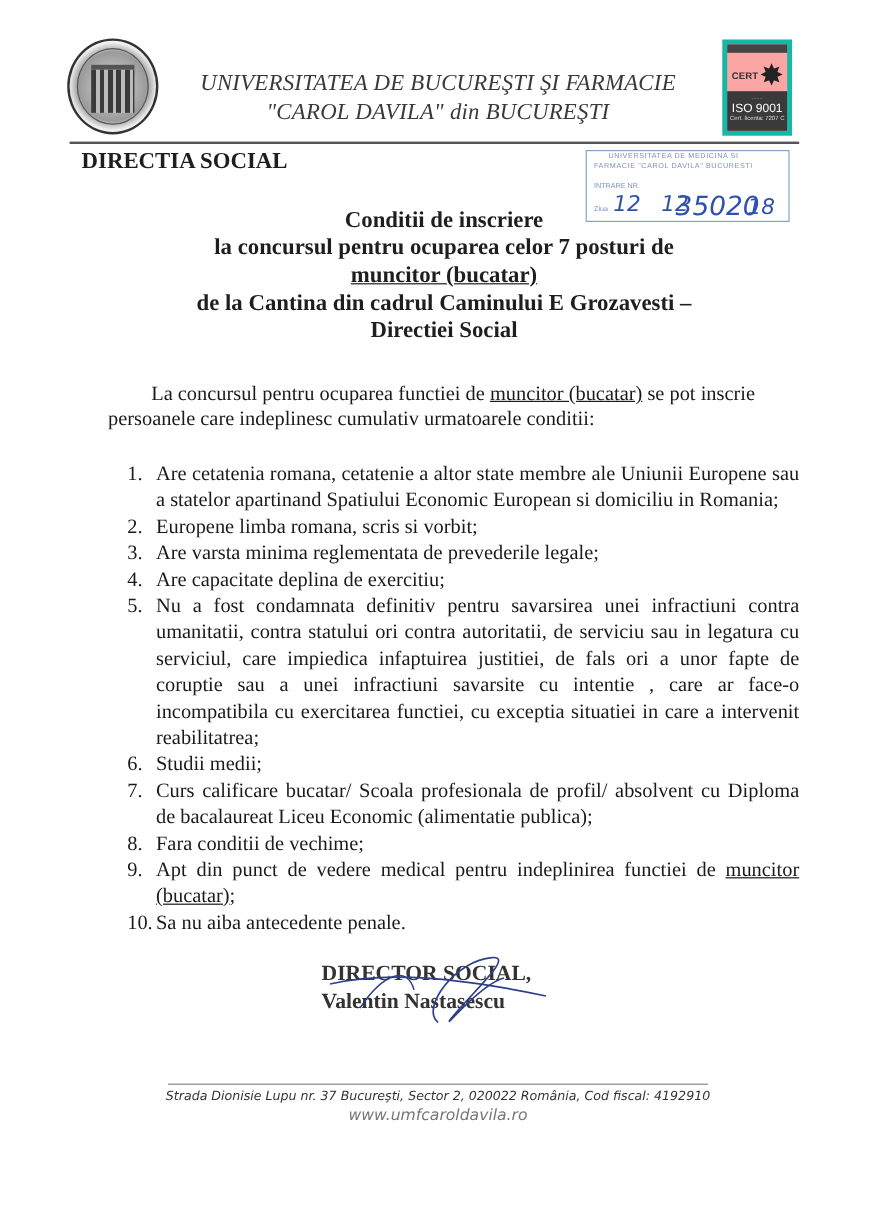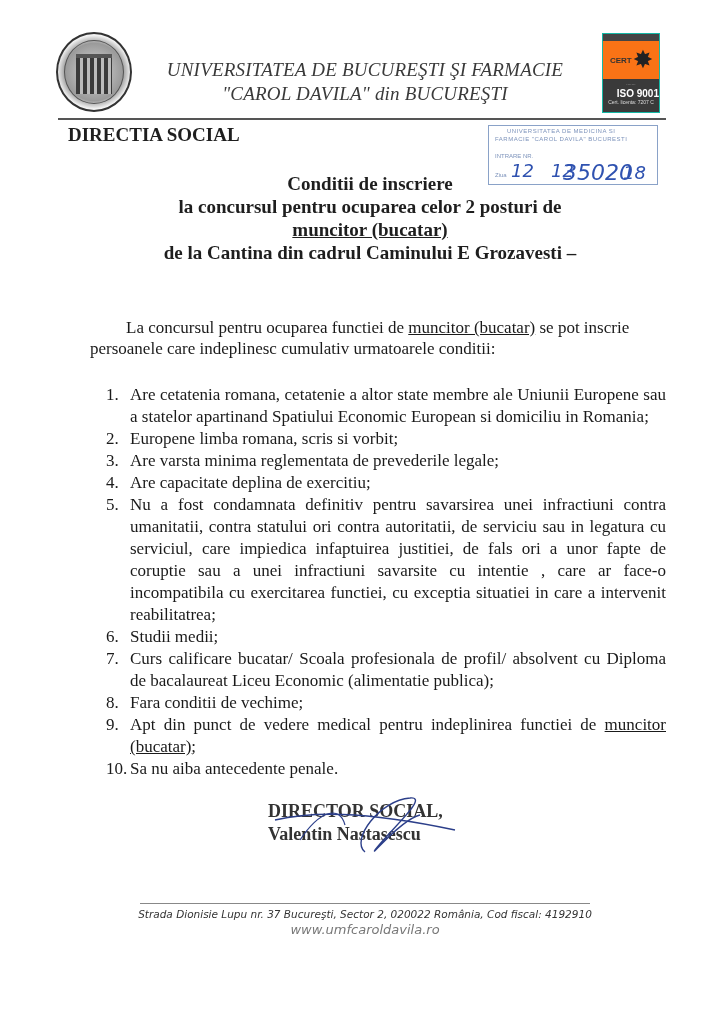--- a/index.html
+++ b/index.html
@@ -21,29 +21,29 @@
     border-top: 4px solid #555;
   }
   .logo-left .ring {
     position: absolute; inset: 6px; border-radius: 50%; border: 1px solid #555;
   }
   .univ-name {
     left: 140px; width: 450px; top: 58px; text-align: center;
     font-style: italic; font-size: 19px; color: #3a3a3a; line-height: 24px; letter-spacing: 0.2px;
   }
   .iso-badge {
-    left: 602px; top: 33px; width: 58px; height: 80px; background: #f97316;
-    border: 1px solid #14b8a6; box-sizing: border-box;
+    left: 602px; top: 33px; width: 58px; height: 80px; background: #fca5a5;
+    border: 4px solid #14b8a6; box-sizing: border-box;
   }
   .iso-top { height: 7px; background: #444; color: #fff; font-size: 5px; font-family: "Liberation Sans", sans-serif; text-align: center; line-height: 7px; overflow: hidden; }
   .iso-mid { height: 38px; display: flex; align-items: center; justify-content: center; font-family: "Liberation Sans", sans-serif; font-size: 8px; color: #333; font-weight: bold; }
   .iso-mid .star { font-size: 22px; color: #222; margin-left: 2px; }
   .iso-bottom { position: absolute; bottom: 0; left: 0; right: 0; height: 33px; background: #3a3a3a; color: #fff; text-align: center; font-family: "Liberation Sans", sans-serif; }
   .iso-bottom .small { font-size: 4px; color: #ccc; line-height: 6px; padding-top: 3px; }
-  .iso-bottom .big { font-size: 10px; font-weight: bold; line-height: 11px; text-align: right; }
+  .iso-bottom .big { font-size: 10px; font-weight: normal; line-height: 11px; }
   .iso-bottom .cert { font-size: 5px; color: #ddd; line-height: 7px; }
   .header-rule { left: 58px; width: 608px; top: 118px; height: 2px; background: #555; }
 
   .dept-title { left: 68px; top: 124px; font-size: 19px; font-weight: bold; color: #1e1e1e; }
 
   
   .stamp {
     left: 488px; top: 125px; width: 170px; height: 60px; border: 1.5px solid #8aa2c8; box-sizing: border-box;
     color: #7d93bb; font-family: "Liberation Sans", sans-serif;
   }
@@ -116,23 +116,24 @@
   <span class="l3">INTRARE NR.</span>
   <span class="l4">Ziua</span>
   <span class="hand reg">35020</span>
   <span class="hand d">12</span>
   <span class="hand m">12</span>
   <span class="hand y">18</span>
 </div>
 
 <div class="abs title-block">
   <div>Conditii de inscriere</div>
-  <div>la concursul pentru ocuparea celor 2 posturi de</div>
+  <div>la concursul pentru ocuparea celor 7 posturi de</div>
   <div class="u">muncitor (bucatar)</div>
   <div>de la Cantina din cadrul Caminului E Grozavesti –</div>
+  <div>Directiei Social</div>
 </div>
 
 <div class="abs intro">
   <span>La concursul pentru ocuparea functiei de </span><span class="u">muncitor (bucatar)</span><span> se pot inscrie</span>
 </div>
 <div class="abs intro2" style="left:90px;">persoanele care indeplinesc cumulativ urmatoarele conditii:</div>
 
 <ol class="abs conditions">
   <li>
       <span class="num">1.</span>

